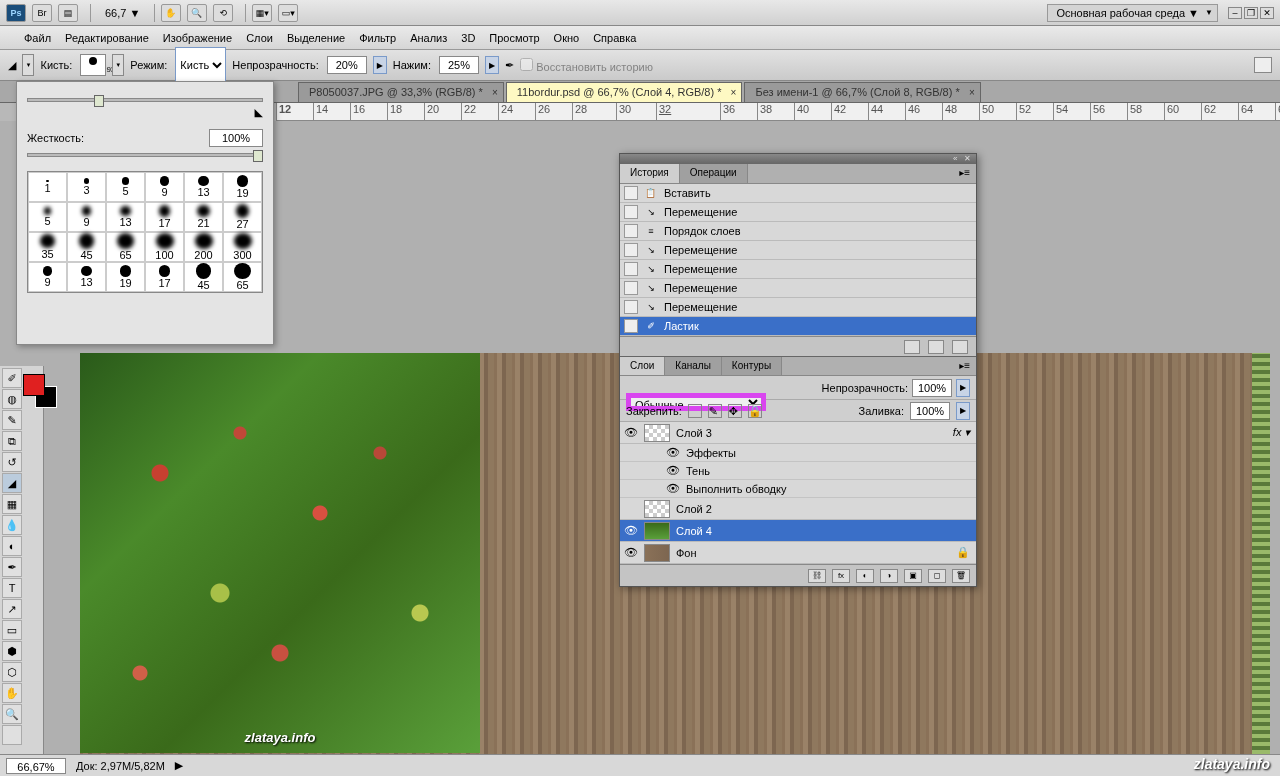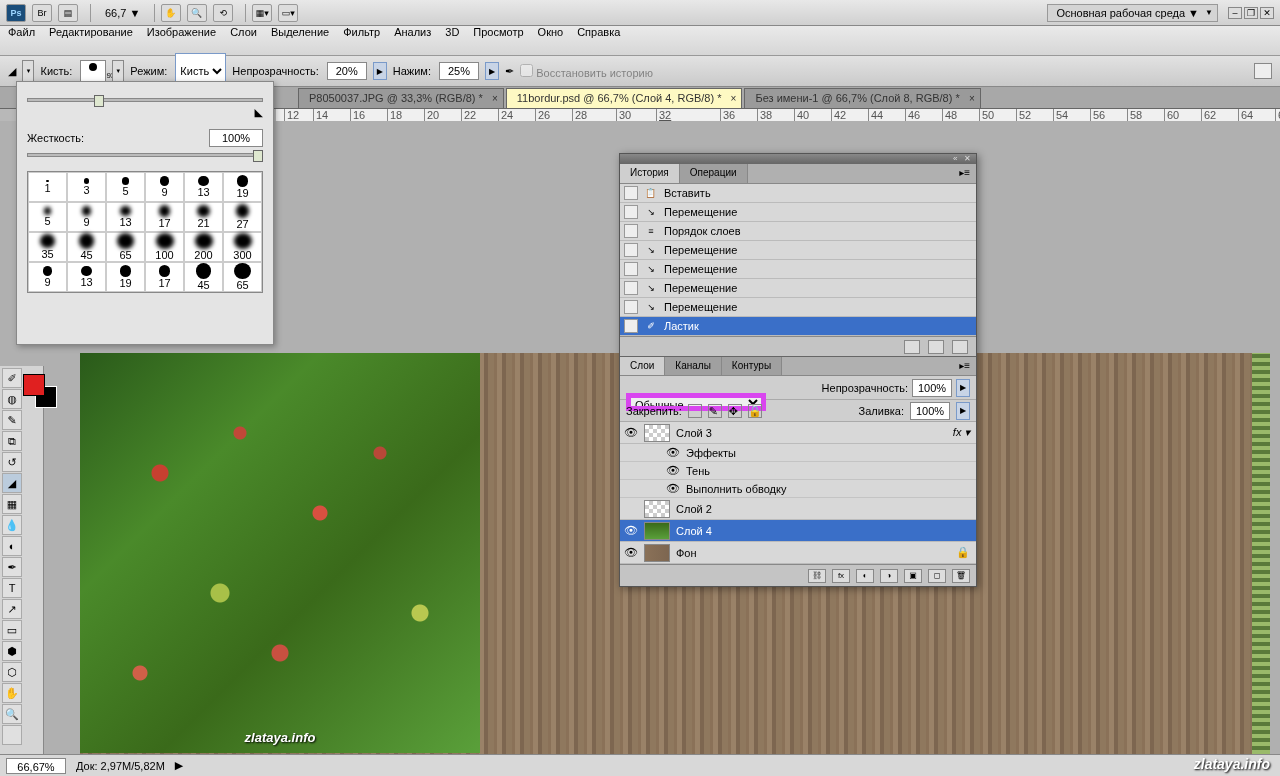--- a/index.html
+++ b/index.html
@@ -10,21 +10,21 @@
 .app-bar .ico { width:20px; height:18px; margin-right:6px; display:flex; align-items:center; justify-content:center; border:1px solid #999; background:#ddd; font-size:9px; border-radius:2px;}
 .app-bar .ps { background:#1a4d7a; color:#9cd4ff; font-weight:bold; }
 .app-bar .sep { width:1px;height:18px;background:#999;margin:0 6px;}
 .zoom-top { margin:0 8px; }
 .workspace-sel { margin-left:auto; background:#d4d4d4; border:1px solid #999; padding:2px 18px 2px 8px; position:relative; }
 .workspace-sel:after{content:"▼";position:absolute;right:4px;top:3px;font-size:8px;}
 .win-ctrl { margin-left:10px; display:flex; gap:2px;}
 .win-ctrl span{width:14px;height:12px;border:1px solid #888;display:flex;align-items:center;justify-content:center;font-size:9px;background:#ddd;}
 
 
-.menu-bar { height:30px; background:linear-gradient(#eaeaea,#d6d6d6); display:flex; align-items:flex-start; padding:0 8px; gap:14px; border-bottom:1px solid #999;}
+.menu-bar { height:24px; background:linear-gradient(#eaeaea,#d6d6d6); display:flex; align-items:center; padding:0 24px; gap:14px; border-bottom:1px solid #999;}
 .menu-bar span { cursor:default; }
 
 
 .opts-bar { height:31px; background:linear-gradient(#e2e2e2,#cacaca); display:flex; align-items:center; padding:0 8px; gap:6px; border-bottom:1px solid #888;}
 .opts-bar .lbl{margin-right:2px;}
 .brush-prev{width:26px;height:22px;border:1px solid #888;background:#fff;display:flex;flex-direction:column;align-items:center;justify-content:center;}
 .brush-prev .dot{width:8px;height:8px;background:#000;border-radius:50%;}
 .brush-prev .sz{font-size:8px;padding-left:35px;}
 .drop-btn{width:12px;height:22px;border:1px solid #888;background:#ddd;display:flex;align-items:center;justify-content:center;font-size:7px;}
 select.mode{height:36px;border:1px solid #7a9ac9;background:#fff;}
@@ -170,21 +170,21 @@
   <div class="sheet-ico"></div>
 </div>
 
 <div class="tabs-row">
   <div class="doc-tab"><span>P8050037.JPG @ 33,3% (RGB/8) *</span><span class="x">×</span></div>
   <div class="doc-tab active"><span>11bordur.psd @ 66,7% (Слой 4, RGB/8) *</span><span class="x">×</span></div>
   <div class="doc-tab"><span>Без имени-1 @ 66,7% (Слой 8, RGB/8) *</span><span class="x">×</span></div>
 </div>
 
 <div class="ruler-h" id="rulerH">
-    <div class="tick" style="left: 8px;">12</div>
+    <div class="tick" style="left: 0px; font-weight: bold;">12</div>
     <div class="tick" style="left: 37px;">14</div>
     <div class="tick" style="left: 74px;">16</div>
     <div class="tick" style="left: 111px;">18</div>
     <div class="tick" style="left: 148px;">20</div>
     <div class="tick" style="left: 185px;">22</div>
     <div class="tick" style="left: 222px;">24</div>
     <div class="tick" style="left: 259px;">26</div>
     <div class="tick" style="left: 296px;">28</div>
     <div class="tick" style="left: 340px;">30</div>
     <div class="tick" style="left: 380px; text-decoration: underline;">32</div>

